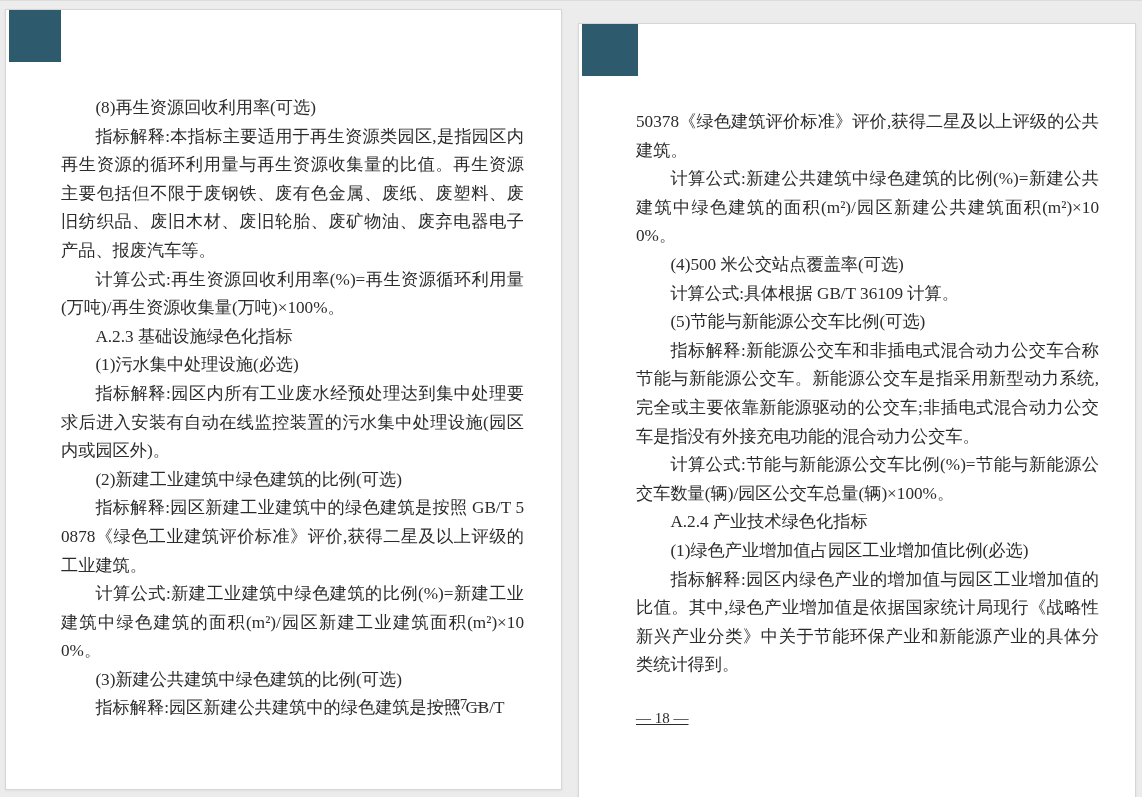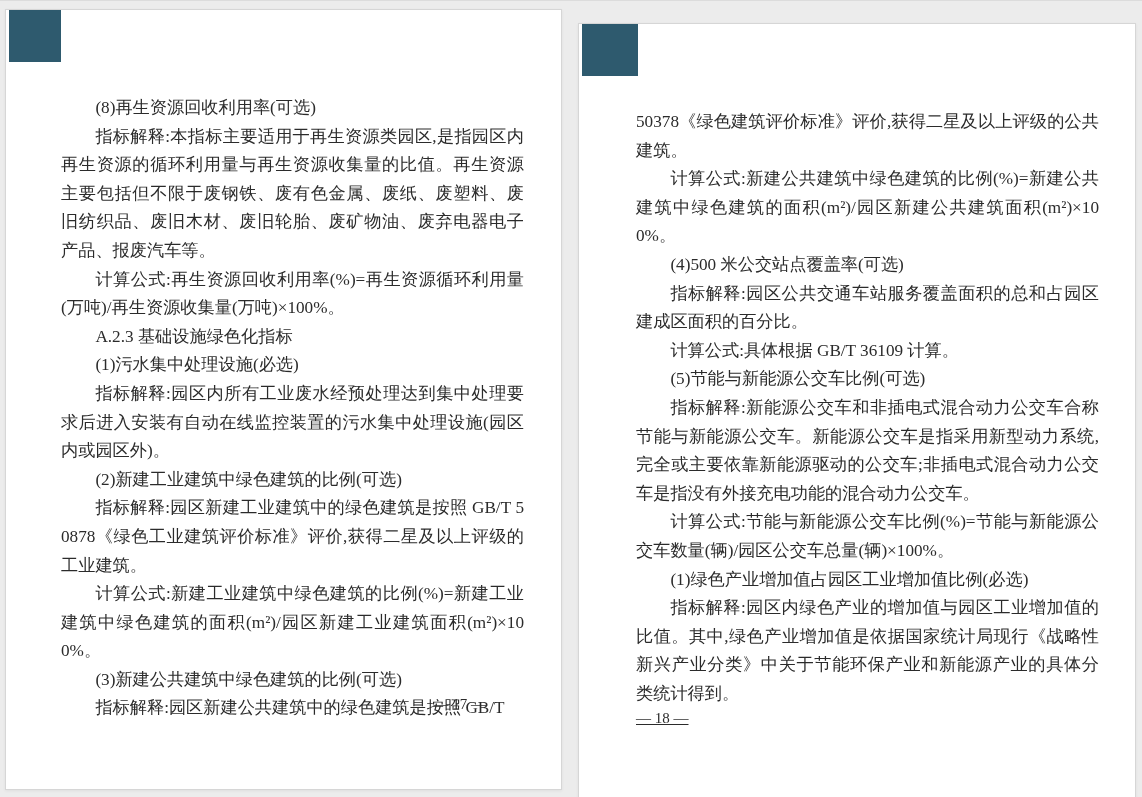--- a/index.html
+++ b/index.html
@@ -77,24 +77,24 @@
     </div>
     <div class="pagenum pagenum-right">— 17 —</div>
   </div>
 
   <div class="page page-right">
     <div class="redaction"></div>
     <div class="text-block">
       <p class="no-indent">50378《绿色建筑评价标准》评价,获得二星及以上评级的公共建筑。</p>
       <p>计算公式:新建公共建筑中绿色建筑的比例(%)=新建公共建筑中绿色建筑的面积(m²)/园区新建公共建筑面积(m²)×100%。</p>
       <p>(4)500 米公交站点覆盖率(可选)</p>
-      <p>指标解释:园区公共交通车站服务覆盖面积的总和占园区建成区面积的百分比。</p>
       <p>计算公式:具体根据 GB/T 36109 计算。</p>
       <p>(5)节能与新能源公交车比例(可选)</p>
       <p>指标解释:新能源公交车和非插电式混合动力公交车合称节能与新能源公交车。新能源公交车是指采用新型动力系统,完全或主要依靠新能源驱动的公交车;非插电式混合动力公交车是指没有外接充电功能的混合动力公交车。</p>
       <p>计算公式:节能与新能源公交车比例(%)=节能与新能源公交车数量(辆)/园区公交车总量(辆)×100%。</p>
+      <p>A.2.4 产业技术绿色化指标</p>
       <p>(1)绿色产业增加值占园区工业增加值比例(必选)</p>
       <p>指标解释:园区内绿色产业的增加值与园区工业增加值的比值。其中,绿色产业增加值是依据国家统计局现行《战略性新兴产业分类》中关于节能环保产业和新能源产业的具体分类统计得到。</p>
     </div>
     <div class="pagenum pagenum-left">— 18 —</div>
   </div>
 
 </div>
 
 </body></html>

